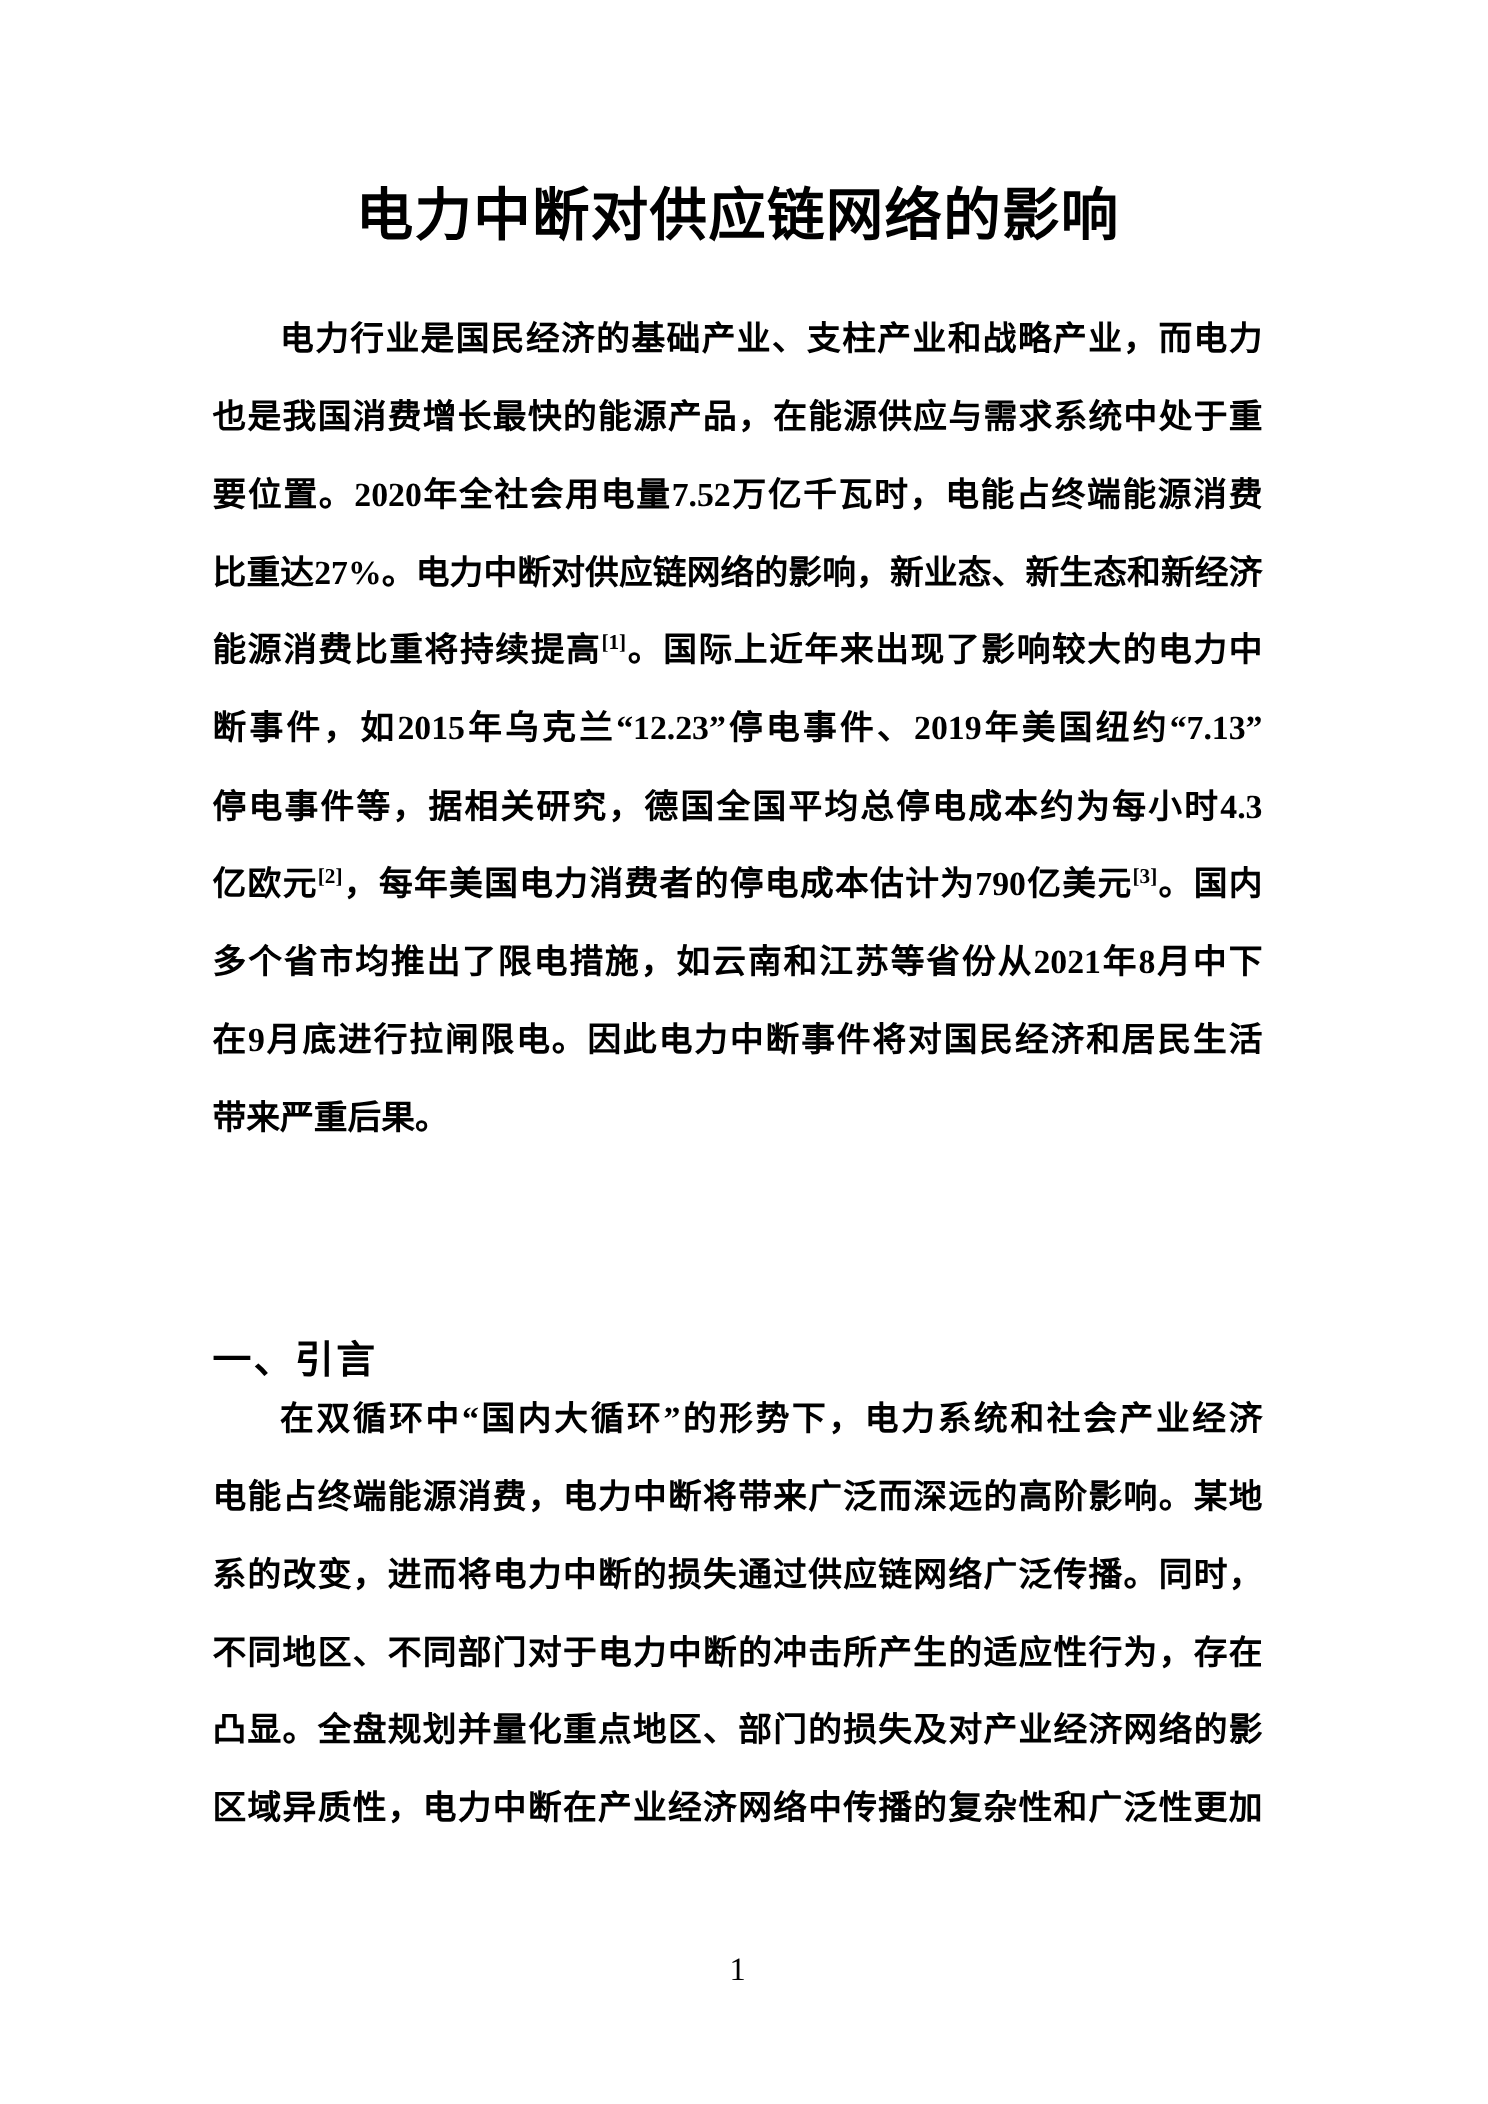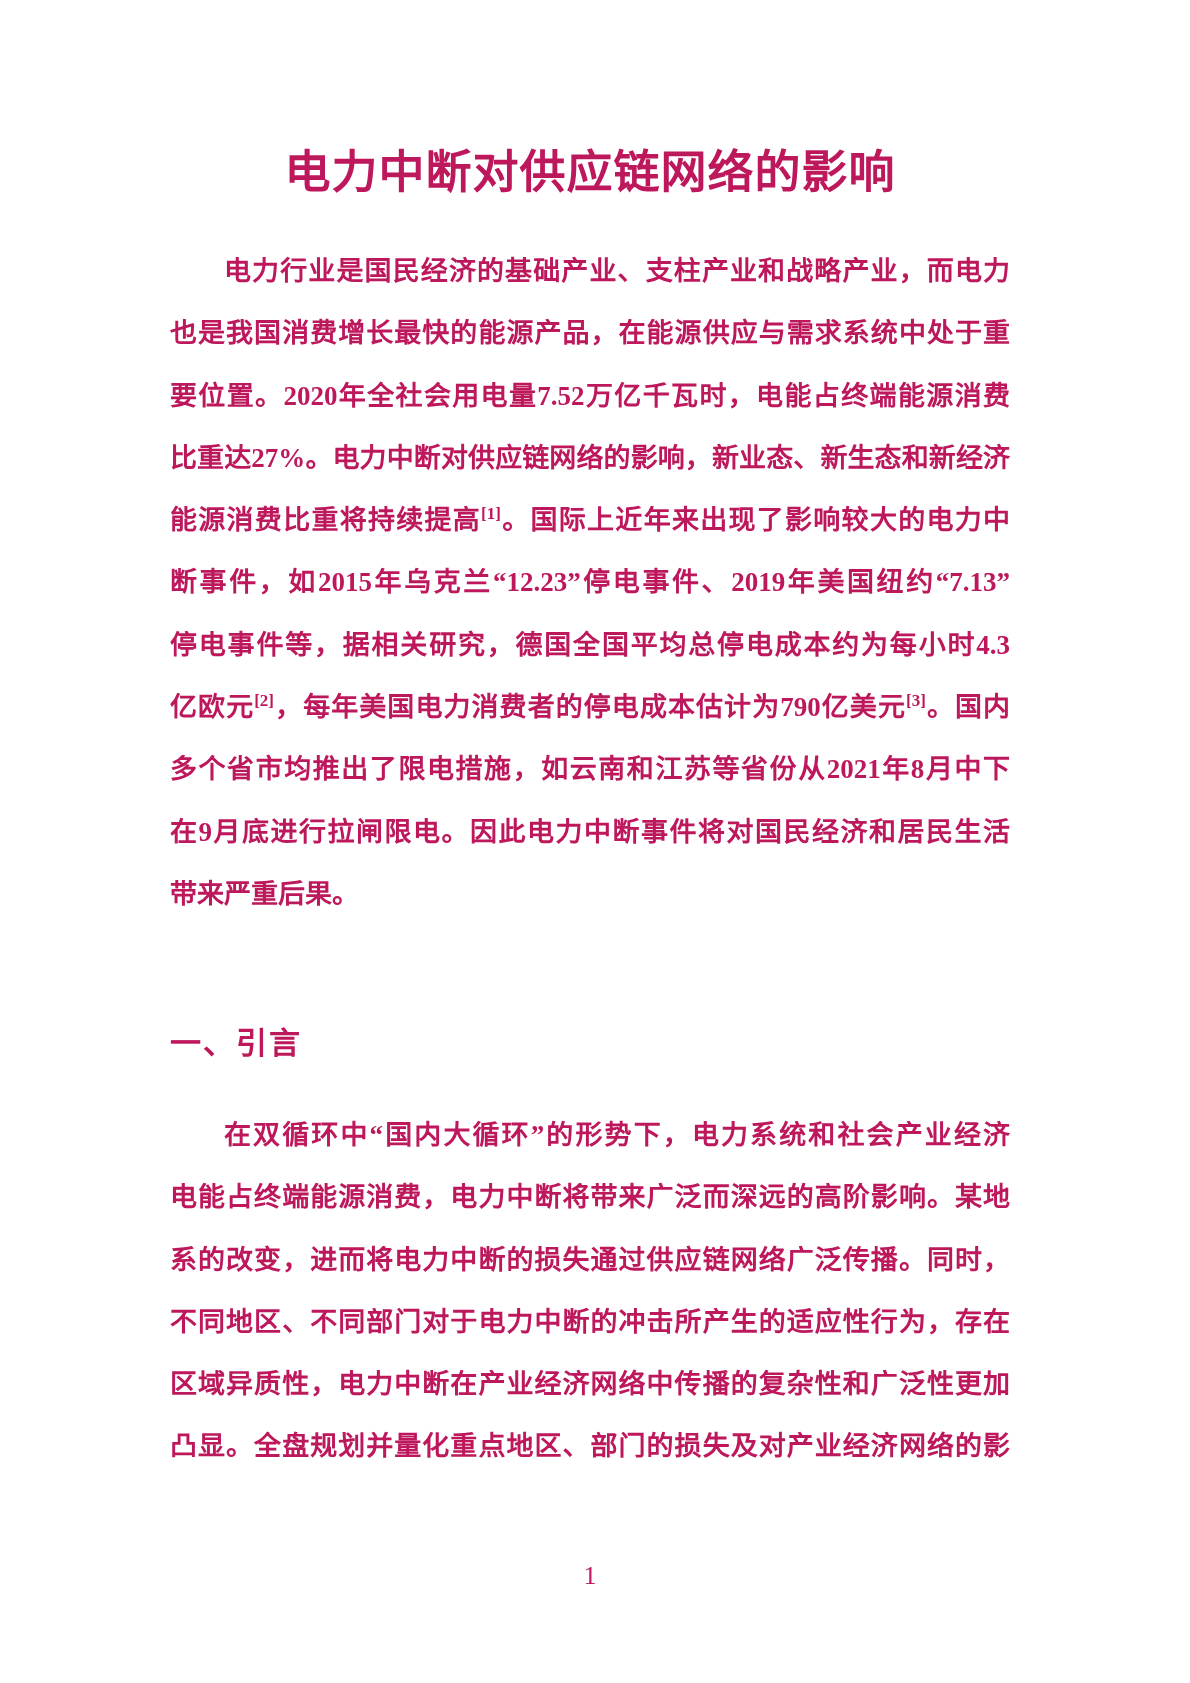--- a/index.html
+++ b/index.html
@@ -5,21 +5,21 @@
   html, body {
     margin: 0;
     padding: 0;
     background: #ffffff;
   }
   .page {
     position: relative;
     width: 1190px;
     height: 1683px;
     background: #ffffff;
-    color: #be185d;
+    color: #000000;
     font-family: "Liberation Serif", serif;
     overflow: hidden;
   }
   .doc-title {
     position: absolute;
     top: 138px;
     left: 170px;
     width: 840px;
     margin: 0;
     font-size: 46px;
@@ -48,21 +48,21 @@
   }
   .line.first { padding-left: 54px; }
   .line.last-left { text-align-last: left; }
   .line sup {
     font-size: 17px;
     line-height: 0;
     vertical-align: super;
   }
   .section-heading {
     position: absolute;
-    top: 1012px;
+    top: 1056px;
     left: 170px;
     width: 840px;
     margin: 0;
     height: 64px;
     line-height: 64px;
     font-size: 31px;
     font-weight: bold;
     letter-spacing: 2px;
   }
   .page-number {
@@ -97,19 +97,19 @@
       <div class="line last-left">带来严重后果。</div>
     </div>
 
   <h2 class="section-heading">一、引言</h2>
 
   <div class="para para-section1">
       <div class="line first">在双循环中“国内大循环”的形势下，电力系统和社会产业经济</div>
       <div class="line">电能占终端能源消费，电力中断将带来广泛而深远的高阶影响。某地</div>
       <div class="line">系的改变，进而将电力中断的损失通过供应链网络广泛传播。同时，</div>
       <div class="line">不同地区、不同部门对于电力中断的冲击所产生的适应性行为，存在</div>
+      <div class="line">凸显。全盘规划并量化重点地区、部门的损失及对产业经济网络的影</div>
       <div class="line">区域异质性，电力中断在产业经济网络中传播的复杂性和广泛性更加</div>
-      <div class="line">凸显。全盘规划并量化重点地区、部门的损失及对产业经济网络的影</div>
     </div>
 
   <div class="page-number">1</div>
 
 </div>
 
 </body></html>

